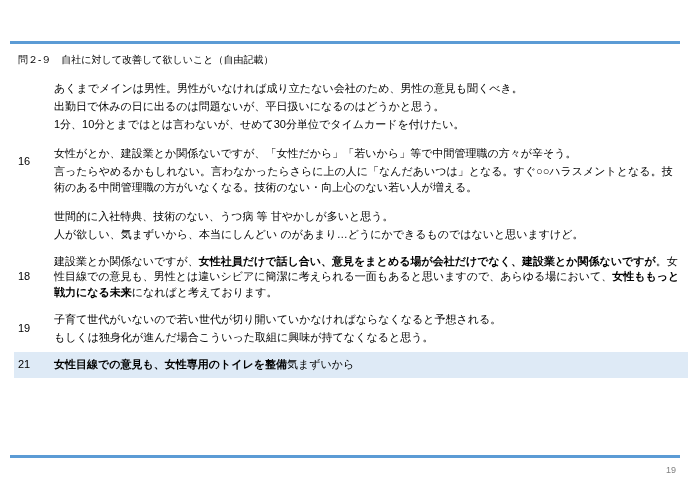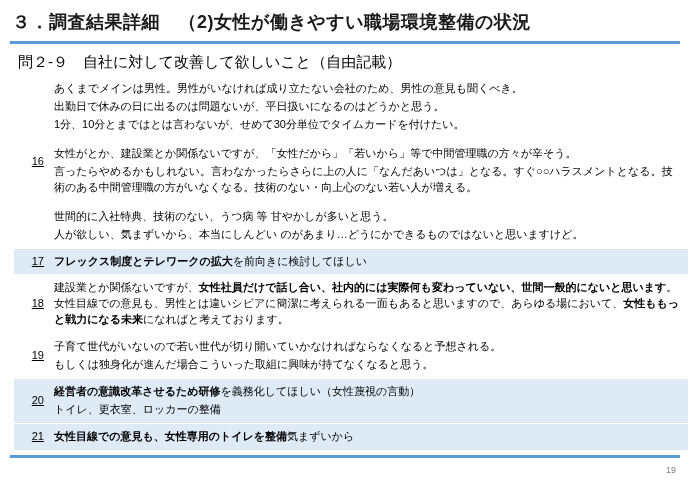--- a/index.html
+++ b/index.html
@@ -35,21 +35,21 @@
     left: 10px;
     top: 41px;
     width: 670px;
     height: 3px;
     background: #5b9bd5;
   }
   .question-label {
     position: absolute;
     left: 18px;
     top: 53px;
-    font-size: 15px;
+    font-size: 10px;
     color: #000000;
     white-space: nowrap;
     text-align: right;
   }
   .table-wrap {
     position: absolute;
     left: 14px;
     top: 75px;
     width: 662px;
   }
@@ -61,25 +61,24 @@
   table.freecomments td {
     vertical-align: middle;
     padding: 3px 4px;
     font-size: 11px;
     line-height: 1.45;
     border-top: 1px solid #ffffff;
     border-bottom: 1px solid #ffffff;
   }
   td.num {
     width: 26px;
-    text-align: right;
+    text-align: left;
     font-size: 11px;
     color: #000000;
     vertical-align: middle;
-    text-decoration: underline;
   }
   td.body {
     width: 632px;
     text-align: left;
   }
   tr.shade td {
     background: #deeaf6;
   }
   tr.plain td {
     background: #ffffff;
@@ -110,21 +109,20 @@
     top: 465px;
     font-size: 9px;
     color: #808080;
   }
 </style>
 </head>
 <body>
 
 <div class="slide">
 
-  <div class="slide-title">３．調査結果詳細　（2)女性が働きやすい職場環境整備の状況</div>
   <div class="title-rule"></div>
 
   <div class="question-label">問２-９　自社に対して改善して欲しいこと（自由記載）</div>
 
   <div class="table-wrap">
     <table class="freecomments">
       <tbody id="table-body">
           <tr class="plain">
             <td class="num">16</td>
             <td class="body">
@@ -132,44 +130,31 @@
               <div class="para"><span>出勤日で休みの日に出るのは問題ないが、平日扱いになるのはどうかと思う。</span></div>
               <div class="para"><span>1分、10分とまではとは言わないが、せめて30分単位でタイムカードを付けたい。</span></div>
               <div class="gap"></div>
               <div class="para"><span>女性がとか、建設業とか関係ないですが、「女性だから」「若いから」等で中間管理職の方々が辛そう。</span></div>
               <div class="para"><span>言ったらやめるかもしれない。言わなかったらさらに上の人に「なんだあいつは」となる。すぐ○○ハラスメントとなる。技術のある中間管理職の方がいなくなる。技術のない・向上心のない若い人が増える。</span></div>
               <div class="gap"></div>
               <div class="para"><span>世間的に入社特典、技術のない、うつ病 等 甘やかしが多いと思う。</span></div>
               <div class="para"><span>人が欲しい、気まずいから、本当にしんどい のがあまり…どうにかできるものではないと思いますけど。</span></div>
             </td>
           </tr>
-          <tr class="shade">
-            <td class="num">17</td>
-            <td class="body">
-              <div class="para"><span class="bold">フレックス制度とテレワークの拡大</span><span>を前向きに検討してほしい</span></div>
-            </td>
-          </tr>
           <tr class="plain">
             <td class="num">18</td>
             <td class="body">
-              <div class="para"><span>建設業とか関係ないですが、</span><span class="bold">女性社員だけで話し合い、社内的には実際何も変わっていない、世間一般的にないと思います</span><span>。女性目線での意見も、男性とは違いシビアに簡潔に考えられる一面もあると思いますので、あらゆる場において、</span><span class="bold">女性ももっと戦力になる未来</span><span>になればと考えております。</span></div>
+              <div class="para"><span>建設業とか関係ないですが、</span><span class="bold">女性社員だけで話し合い、意見をまとめる場が会社だけでなく、建設業とか関係ないですが</span><span>。女性目線での意見も、男性とは違いシビアに簡潔に考えられる一面もあると思いますので、あらゆる場において、</span><span class="bold">女性ももっと戦力になる未来</span><span>になればと考えております。</span></div>
             </td>
           </tr>
           <tr class="plain">
             <td class="num">19</td>
             <td class="body">
               <div class="para"><span>子育て世代がいないので若い世代が切り開いていかなければならなくなると予想される。</span></div>
               <div class="para"><span>もしくは独身化が進んだ場合こういった取組に興味が持てなくなると思う。</span></div>
-            </td>
-          </tr>
-          <tr class="shade">
-            <td class="num">20</td>
-            <td class="body">
-              <div class="para"><span class="bold">経営者の意識改革させるため研修</span><span>を義務化してほしい（女性蔑視の言動）</span></div>
-              <div class="para"><span>トイレ、更衣室、ロッカーの整備</span></div>
             </td>
           </tr>
           <tr class="shade">
             <td class="num">21</td>
             <td class="body">
               <div class="para"><span class="bold">女性目線での意見も、女性専用のトイレを整備</span><span>気まずいから</span></div>
             </td>
           </tr>
         </tbody>
     </table>

